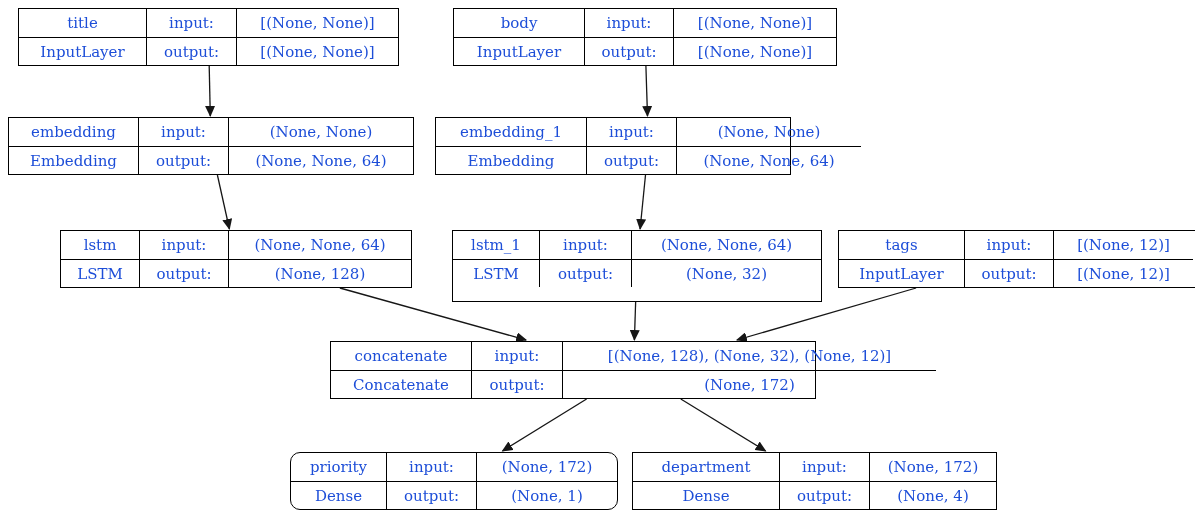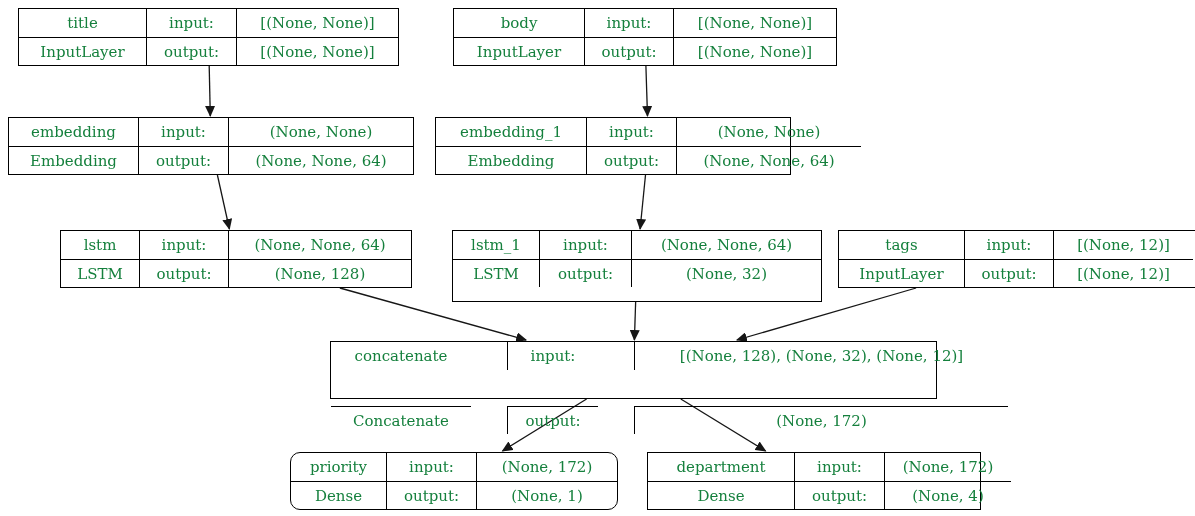--- a/index.html
+++ b/index.html
@@ -6,21 +6,21 @@
     margin: 0;
     padding: 0;
     background: #ffffff;
   }
   #stage {
     position: relative;
     width: 1195px;
     height: 516px;
     background: #ffffff;
     font-family: "DejaVu Serif", "Liberation Serif", serif;
-    color: #15803d;
+    color: #1d4ed8;
     overflow: hidden;
   }
   #edges {
     position: absolute;
     left: 0;
     top: 0;
     width: 1195px;
     height: 516px;
   }
   .node {
@@ -116,37 +116,37 @@
         <div class="cell rowsep colsep">(None, 32)</div>
       </div>
       <div class="node" style="left: 838px; top: 230px; width: 406px; height: 58px; grid-template-columns: 125px 89px 140px; grid-template-rows: 28px 28px;">
         <div class="cell">tags</div>
         <div class="cell colsep">input:</div>
         <div class="cell colsep">[(None, 12)]</div>
         <div class="cell rowsep">InputLayer</div>
         <div class="cell rowsep colsep">output:</div>
         <div class="cell rowsep colsep">[(None, 12)]</div>
       </div>
-      <div class="node" style="left: 330px; top: 341px; width: 607px; height: 58px; grid-template-columns: 140px 91px 374px; grid-template-rows: 28px 28px; gap: 36px;">
+      <div class="node" style="left: 330px; top: 341px; width: 486px; height: 58px; grid-template-columns: 140px 91px 374px; grid-template-rows: 28px 28px;">
         <div class="cell">concatenate</div>
         <div class="cell colsep">input:</div>
         <div class="cell colsep">[(None, 128), (None, 32), (None, 12)]</div>
         <div class="cell rowsep">Concatenate</div>
         <div class="cell rowsep colsep">output:</div>
         <div class="cell rowsep colsep">(None, 172)</div>
       </div>
       <div class="node" style="left: 290px; top: 452px; width: 328px; height: 58px; grid-template-columns: 95px 90px 141px; grid-template-rows: 28px 28px; border-radius: 10px;">
         <div class="cell">priority</div>
         <div class="cell colsep">input:</div>
         <div class="cell colsep">(None, 172)</div>
         <div class="cell rowsep">Dense</div>
         <div class="cell rowsep colsep">output:</div>
         <div class="cell rowsep colsep">(None, 1)</div>
       </div>
-      <div class="node" style="left: 632px; top: 452px; width: 334px; height: 58px; grid-template-columns: 146px 90px 127px; grid-template-rows: 28px 28px; margin-left: 15px;">
+      <div class="node" style="left: 632px; top: 452px; width: 365px; height: 58px; grid-template-columns: 146px 90px 127px; grid-template-rows: 28px 28px;">
         <div class="cell">department</div>
         <div class="cell colsep">input:</div>
         <div class="cell colsep">(None, 172)</div>
         <div class="cell rowsep">Dense</div>
         <div class="cell rowsep colsep">output:</div>
         <div class="cell rowsep colsep">(None, 4)</div>
       </div>
     </div>
 </div>
 

